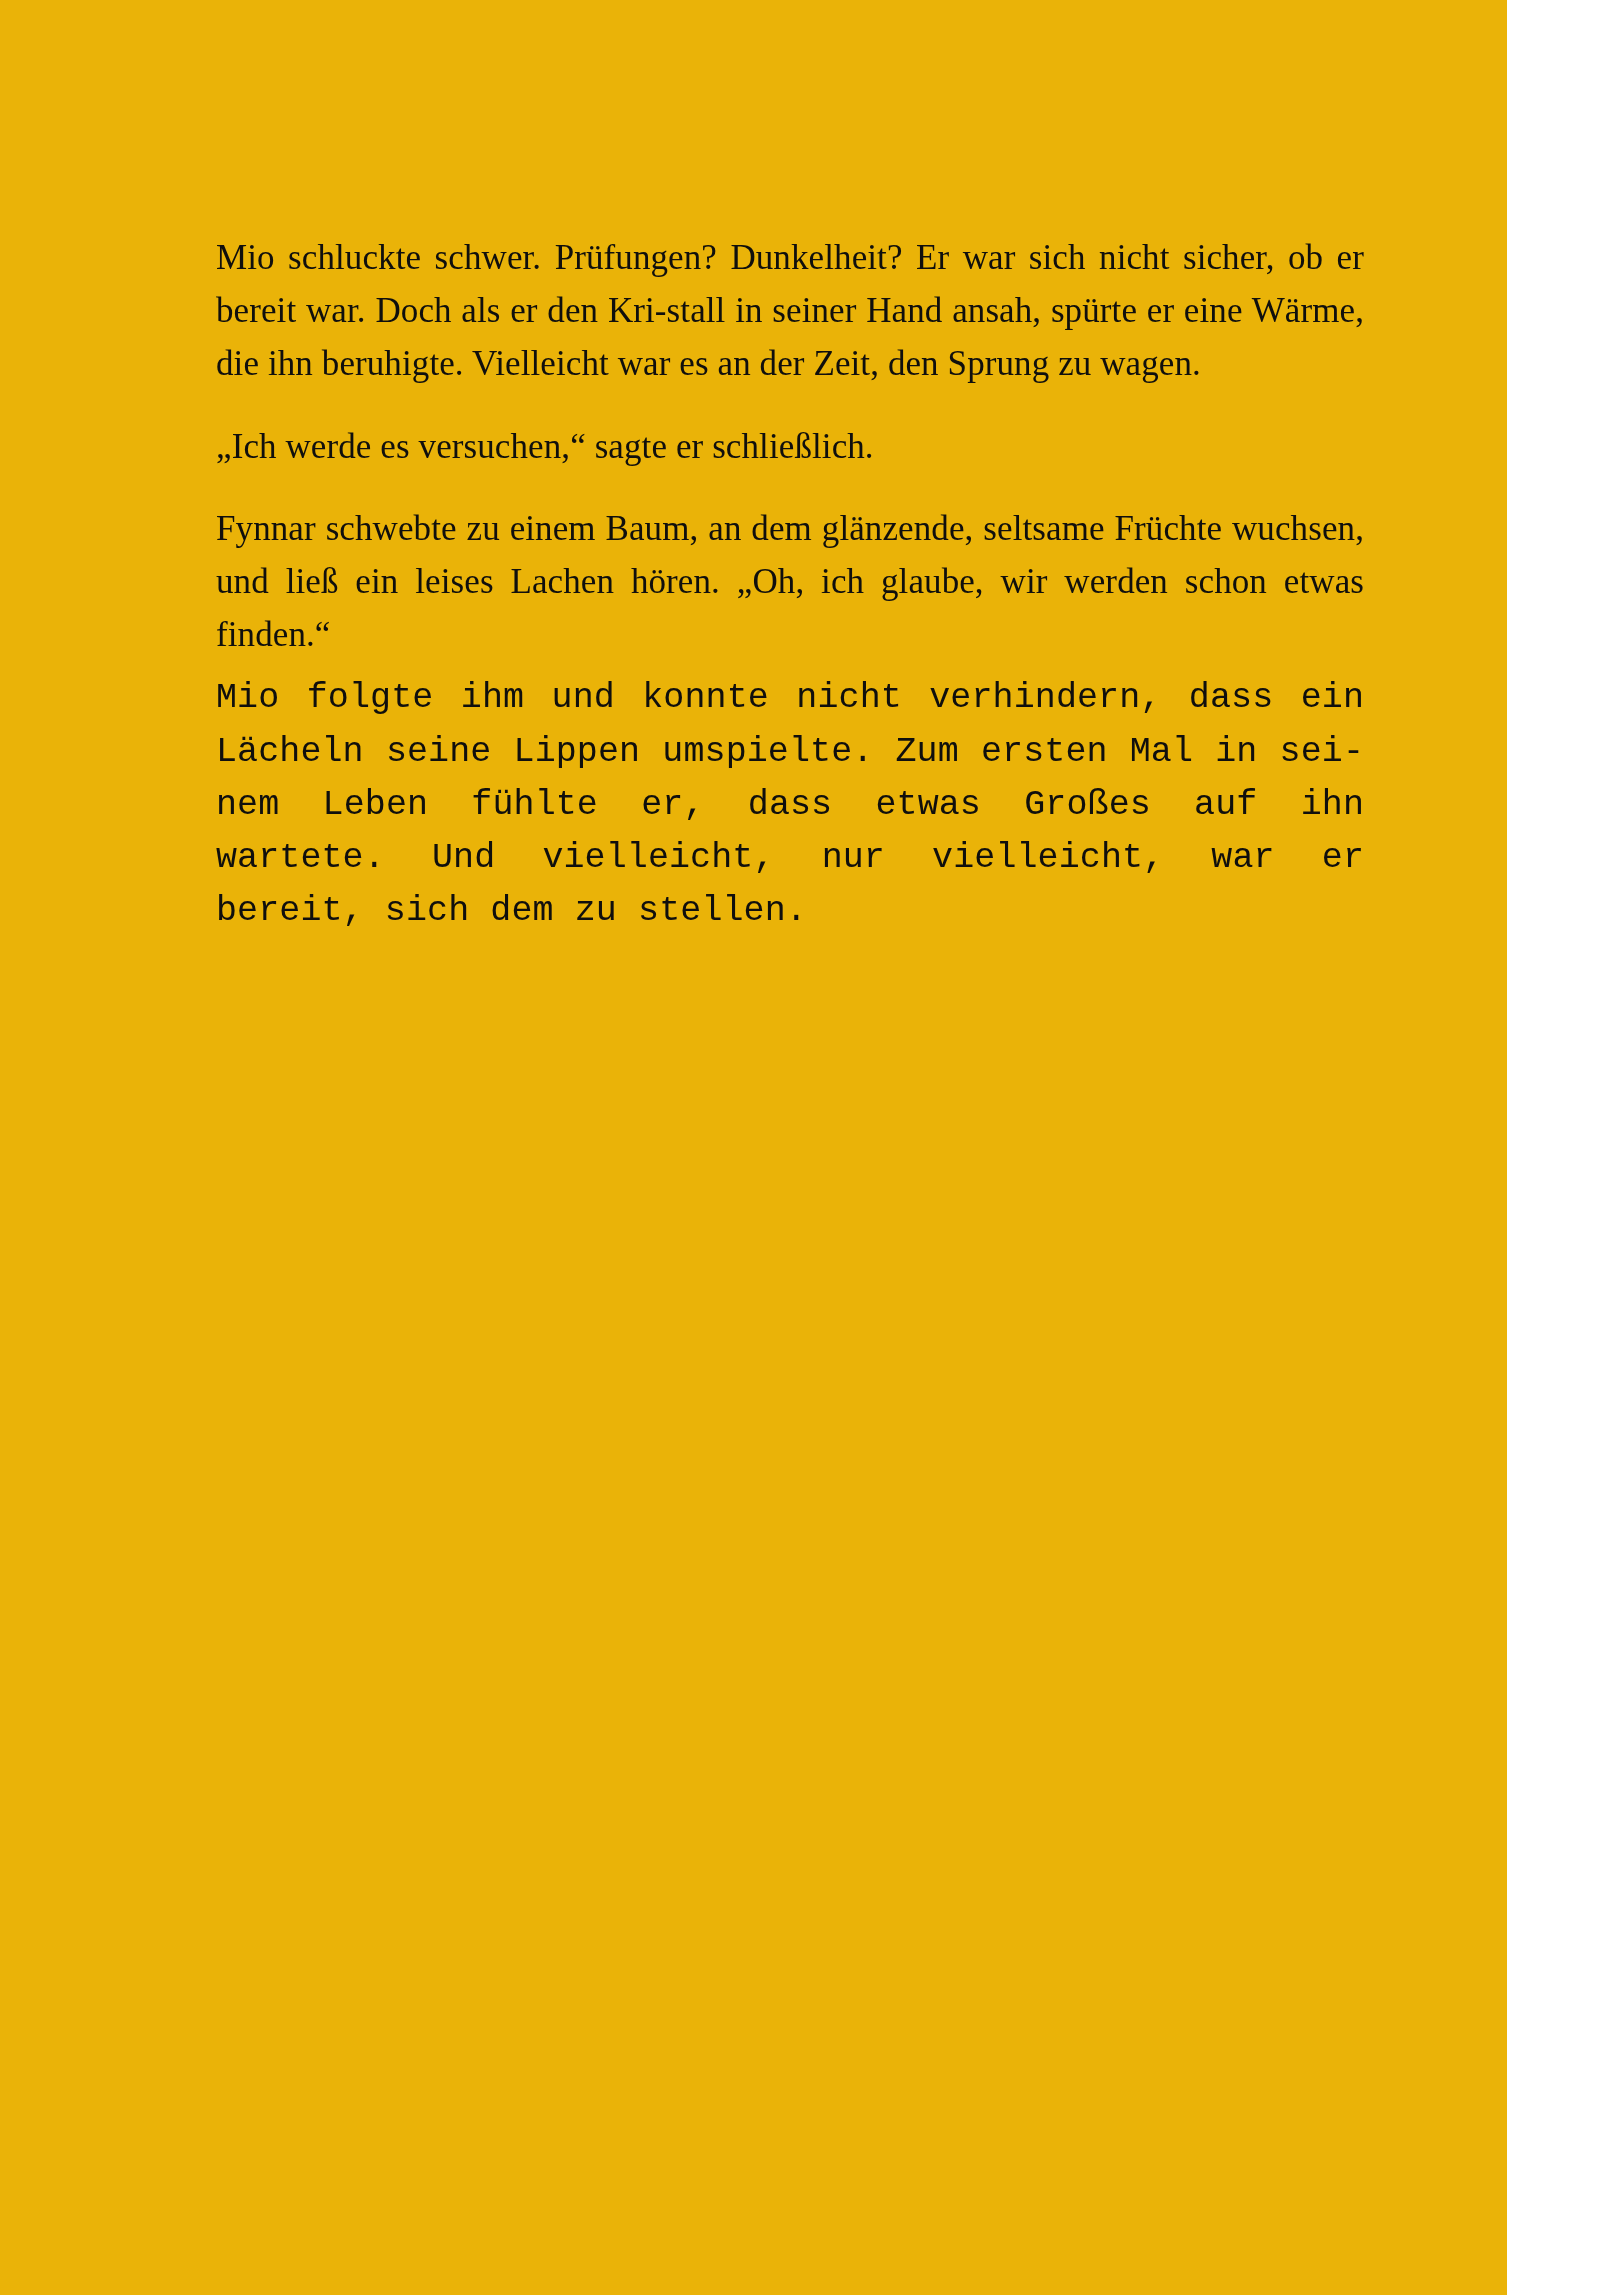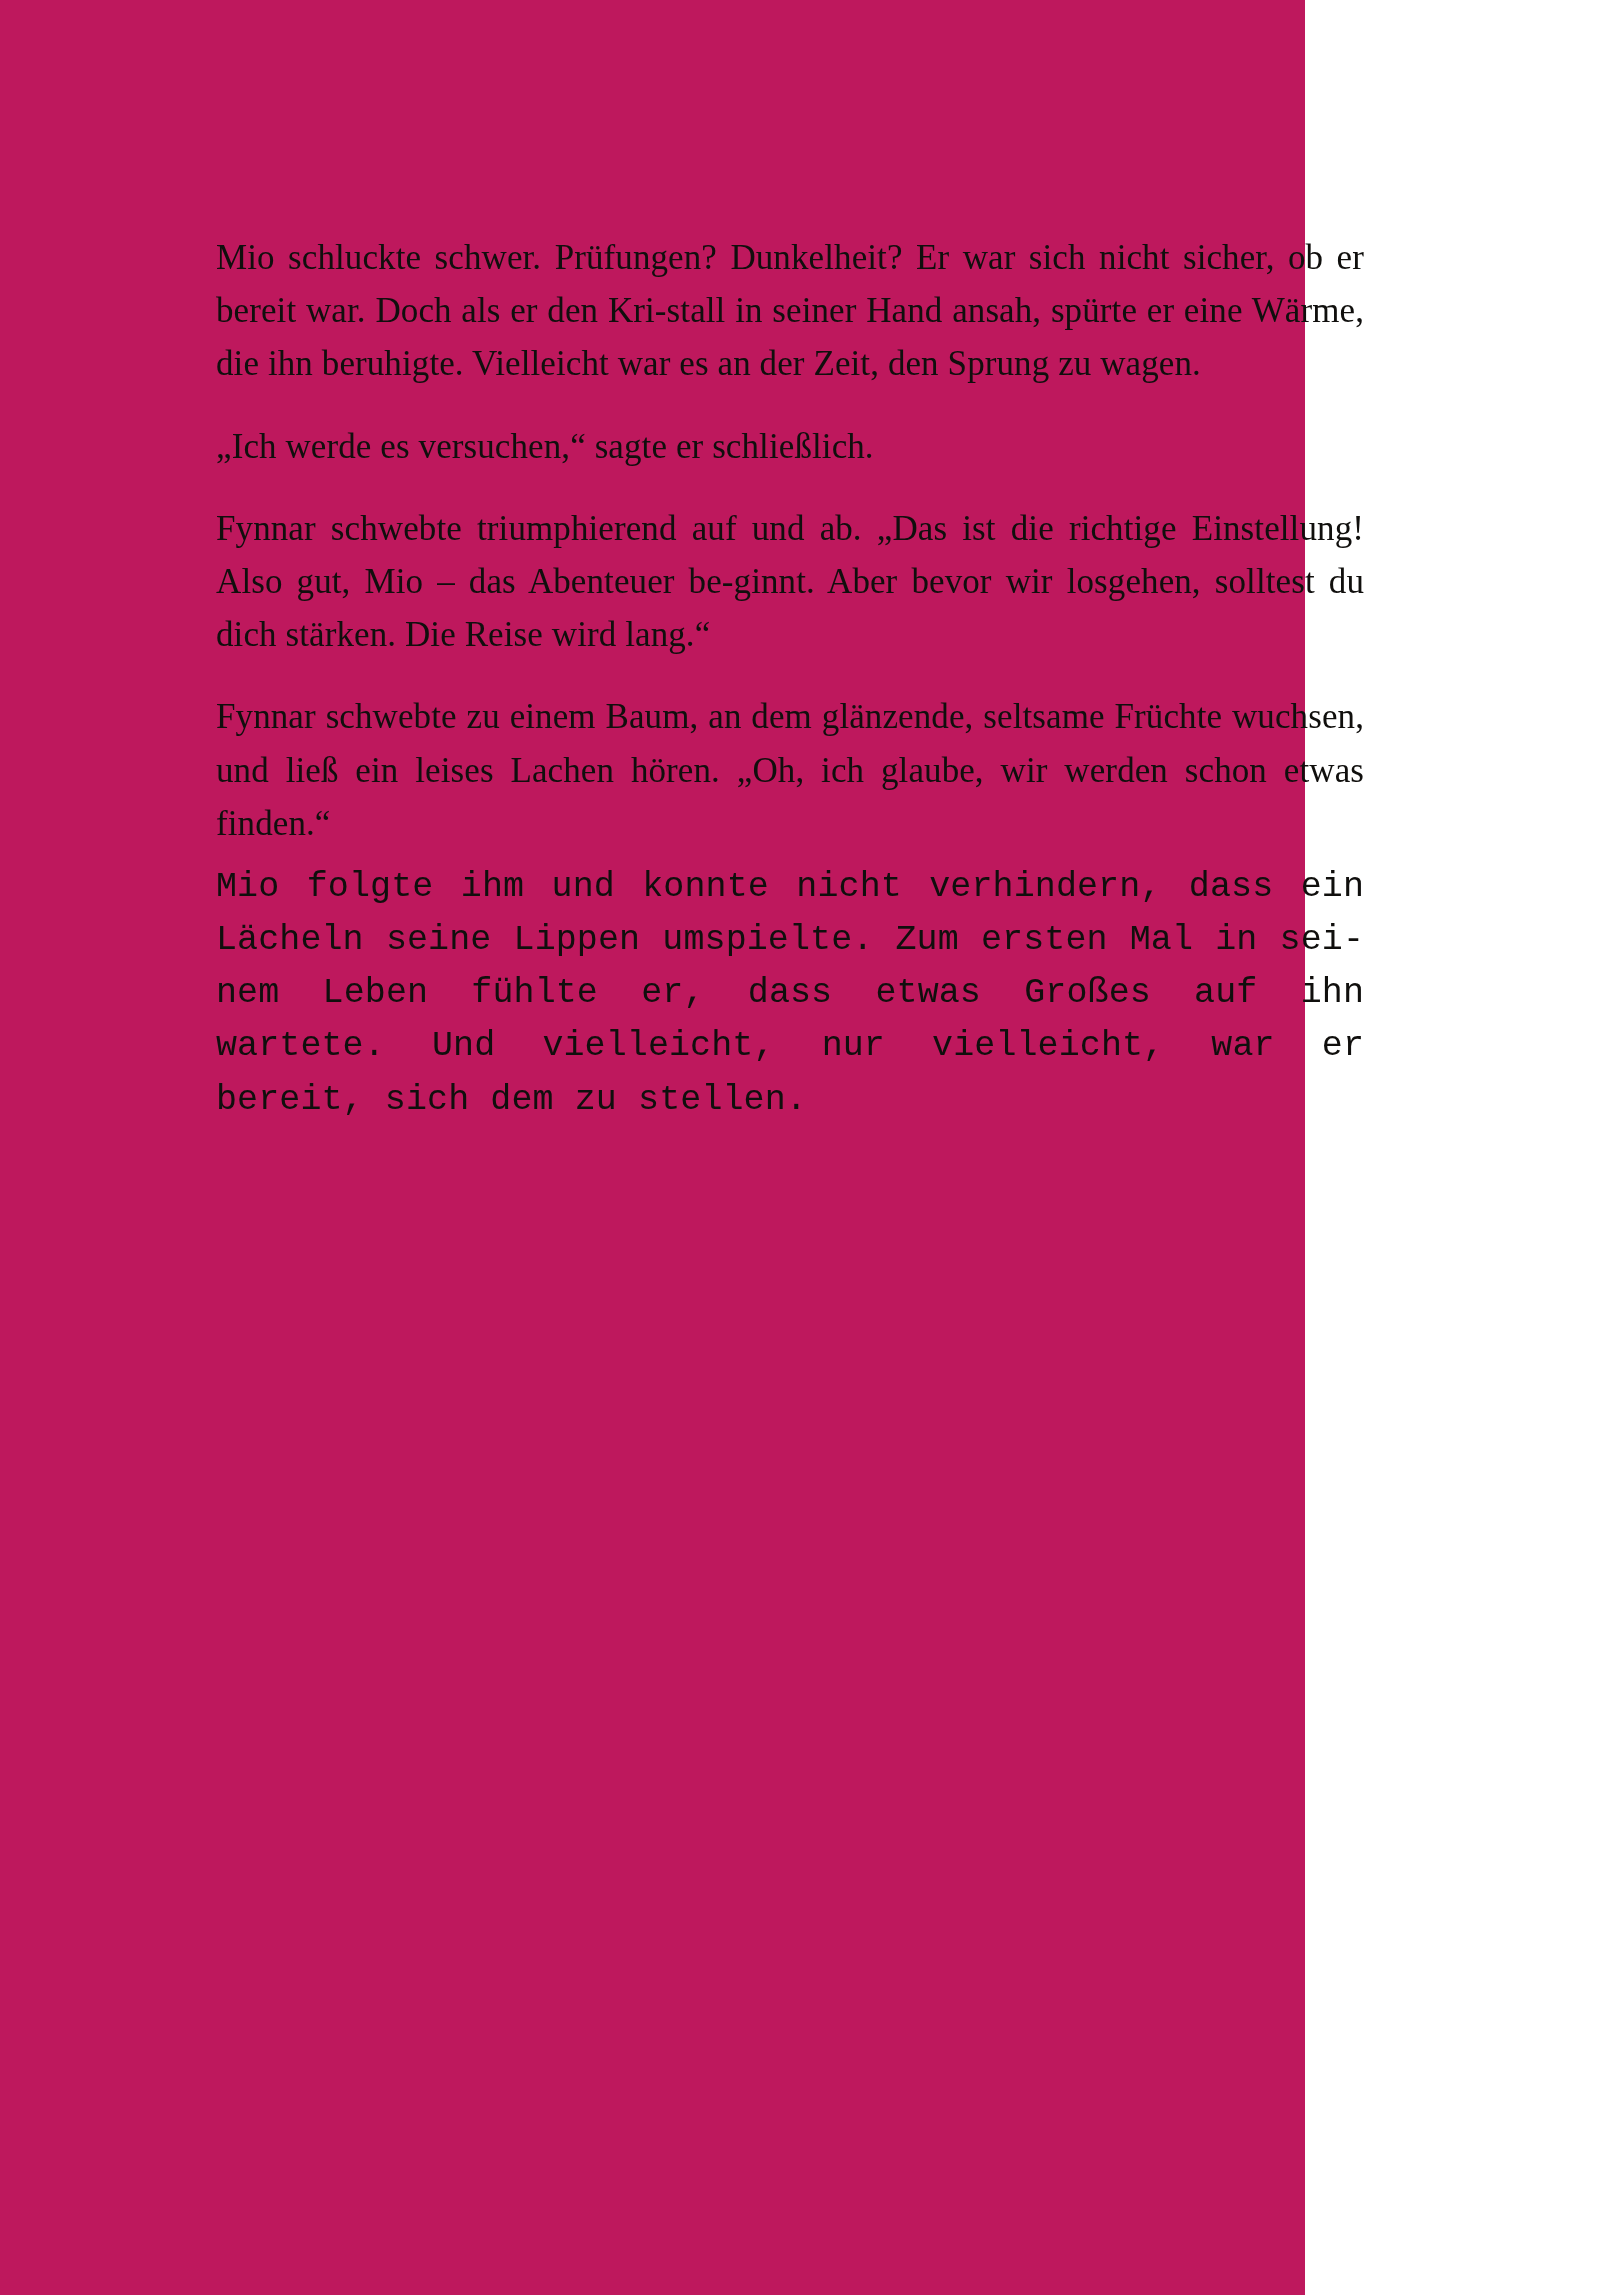--- a/index.html
+++ b/index.html
@@ -13,23 +13,23 @@
     height: 2295px;
     font-family: "Liberation Serif", "DejaVu Serif", serif;
     color: #111111;
     position: relative;
     overflow: hidden;
   }
   .page {
     position: absolute;
     top: 0;
     left: 0;
-    width: 1305px;
+    width: 1507px;
     height: 2295px;
-    background: #be185d;
+    background: #eab308;
   }
   .text-block {
     position: absolute;
     left: 216px;
     top: 231px;
     width: 1148px;
   }
   p.para {
     margin: 0 0 29px 0;
     font-size: 35px;
@@ -59,20 +59,19 @@
   }
 </style>
 </head>
 <body>
 
 <div class="page">
 
   <div class="text-block">
     <p class="para">Mio schluckte schwer. Prüfungen? Dunkelheit? Er war sich nicht sicher, ob er bereit war. Doch als er den Kri-stall in seiner Hand ansah, spürte er eine Wärme, die ihn beruhigte. Vielleicht war es an der Zeit, den Sprung zu wagen.</p>
     <p class="para">„Ich werde es versuchen,“ sagte er schließlich.</p>
-    <p class="para">Fynnar schwebte triumphierend auf und ab. „Das ist die richtige Einstellung! Also gut, Mio – das Abenteuer be-ginnt. Aber bevor wir losgehen, solltest du dich stärken. Die Reise wird lang.“</p>
     <p class="para tight">Fynnar schwebte zu einem Baum, an dem glänzende, seltsame Früchte wuchsen, und ließ ein leises Lachen hören. „Oh, ich glaube, wir werden schon etwas finden.“</p>
     <p class="para">Mio folgte ihm und konnte nicht verhindern, dass ein Lächeln seine Lippen umspielte. Zum ersten Mal in sei-nem Leben fühlte er, dass etwas Großes auf ihn wartete. Und vielleicht, nur vielleicht, war er bereit, sich dem zu stellen.</p>
   </div>
 
 
 </div>
 
 
 </body></html>

